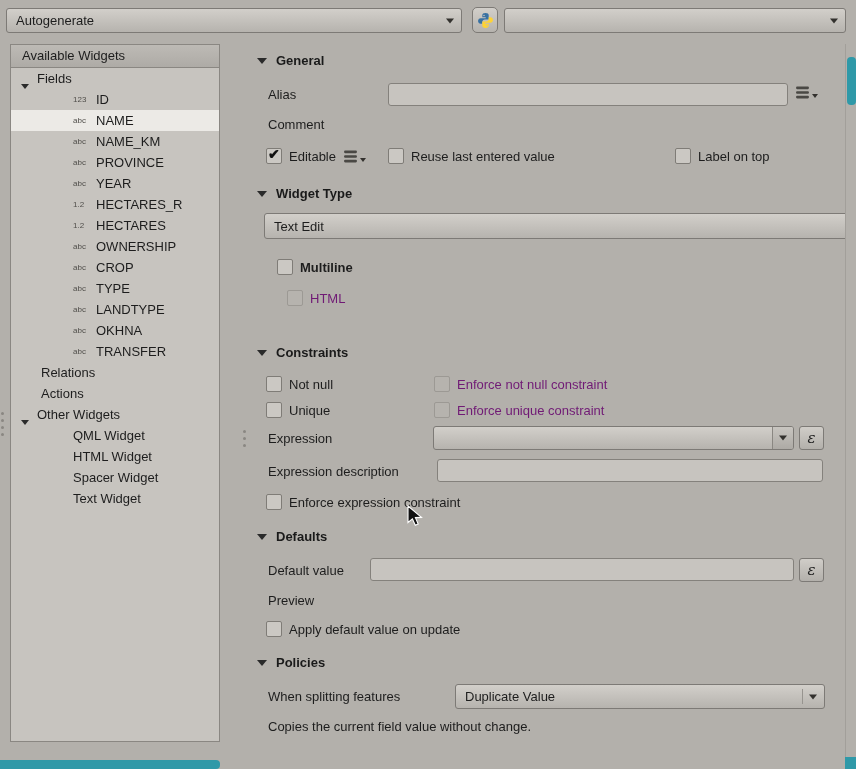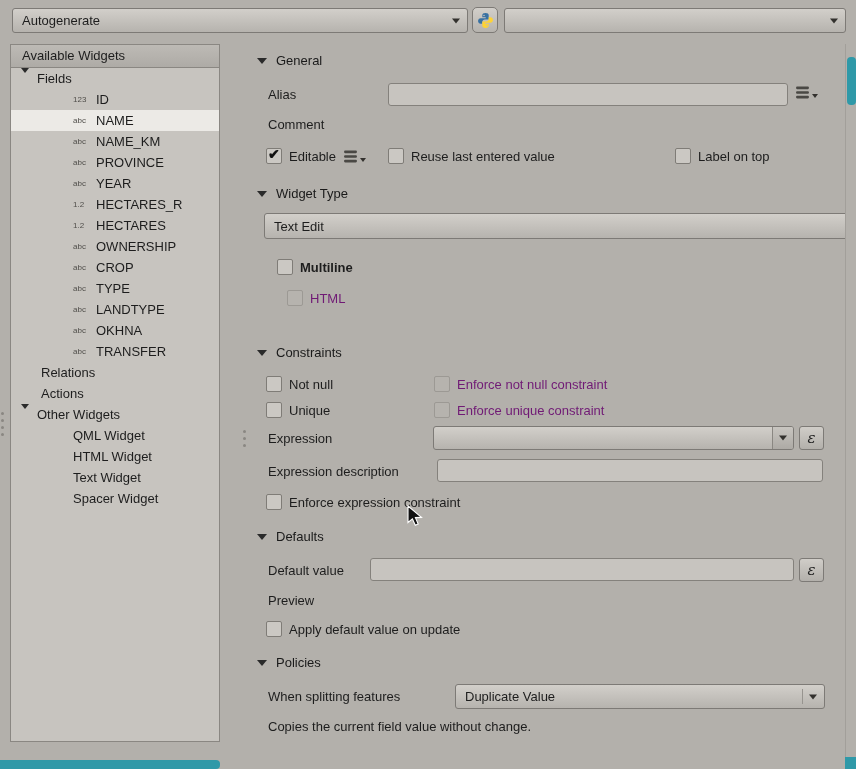--- a/index.html
+++ b/index.html
@@ -21,32 +21,32 @@
   .cluster{position:absolute;display:flex;align-items:center;gap:7px;height:18px}
   .cluster .lbl{white-space:nowrap}
   .cb{width:16px;height:16px;background:#cbc8c3;border:1px solid #7f7c77;border-radius:2px;position:relative;flex:0 0 auto}
   .cb .ck{position:absolute;left:1px;top:-3px;font-size:14px;color:#111;font-weight:bold}
   .disabled .cb{background:#b6b3ae;border-color:#9c9994}
   .disabled .lbl{color:#701a75}
   .boldlbl{font-weight:bold}
 
   .sec{position:absolute;display:flex;align-items:center;gap:9px}
   .sec .tri{width:0;height:0;border-left:5px solid transparent;border-right:5px solid transparent;border-top:6px solid #2a2a2a}
-  .sec .t{font-weight:normal;color:#1a1a1a}
+  .sec .t{font-weight:bold;color:#1a1a1a}
 
   .flabel{position:absolute;white-space:nowrap}
   .note{position:absolute;white-space:nowrap}
 
   
   .pybtn{position:absolute;left:472px;top:7px;width:26px;height:26px;border:1px solid #7d7a76;border-radius:5px;background:linear-gradient(#d2cfca,#b6b3ae);display:flex;align-items:center;justify-content:center;cursor:default}
 
   
   .sidebar{position:absolute;left:10px;top:44px;width:210px;height:698px;background:#c7c4bf;border:1px solid #8a8782;overflow:hidden}
   .sidebar-header{height:23px;background:linear-gradient(#bdbab5,#aeaba6);border-bottom:1px solid #8a8782;line-height:22px;padding-left:11px;color:#1d1d1d}
-  .trow{height:21px;line-height:21px;display:flex;align-items:flex-start;white-space:nowrap;cursor:default}
+  .trow{height:21px;line-height:21px;display:flex;align-items:flex-end;white-space:nowrap;cursor:default}
   .trow.sel{background:#eceae6}
   .texp{width:0;height:0;border-left:4px solid transparent;border-right:4px solid transparent;border-top:5px solid #2b2b2b;margin:0 8px 0 0;flex:0 0 auto}
   .pad-group{padding-left:10px}
   .pad-field{padding-left:62px}
   .pad-mid{padding-left:30px}
   .ticon{font-size:8px;color:#504e4a;width:23px;flex:0 0 auto}
 
   
   .ddbtn{position:absolute;display:flex;align-items:flex-start;gap:2px;cursor:default}
   .dd-arrow{width:0;height:0;border-left:3px solid transparent;border-right:3px solid transparent;border-top:4px solid #33312e;margin-top:9px}
@@ -60,21 +60,21 @@
   .splitdots{position:absolute;display:flex;flex-direction:column;gap:4px}
   .splitdots i{width:3px;height:3px;border-radius:50%;background:#8a8782}
 
   .cursor{position:absolute;left:407px;top:505px;pointer-events:none}
 </style>
 </head>
 <body>
 
 <div>
 
-  <div class="combo" style="left:12px;top:8px;width:456px;height:25px">
+  <div class="combo" style="left:6px;top:8px;width:456px;height:25px">
     <span class="combo-text">Autogenerate</span>
     <span class="combo-arrow"></span>
   </div>
 
   <button class="pybtn">
     <svg width="17" height="17" viewBox="0 0 16 16">
       <path fill="#3871a2" d="M8 1C6 1 5 1.8 5 3v2h3.2v.9H3.5C2 5.9 1 7 1 8.5S2 11 3.5 11H5V9.4C5 8 6 7 7.5 7H11V3c0-1.2-1-2-3-2zM6.6 2.5a.7.7 0 110 1.4.7.7 0 010-1.4z"></path>
       <path fill="#ffd335" d="M8 15c2 0 3-.8 3-2v-2H7.8v-.9h4.7C14 10.1 15 9 15 7.5S14 5 12.5 5H11v1.6C11 8 10 9 8.5 9H5v4c0 1.2 1 2 3 2zm1.4-1.5a.7.7 0 110-1.4.7.7 0 010 1.4z"></path>
     </svg>
   </button>
@@ -152,24 +152,24 @@
           <span class="texp"></span>
           <span>Other Widgets</span>
         </div>
       <div class="trow pad-field">
           <span>QML Widget</span>
         </div>
       <div class="trow pad-field">
           <span>HTML Widget</span>
         </div>
       <div class="trow pad-field">
+          <span>Spacer Widget</span>
+        </div>
+      <div class="trow pad-field">
           <span>Text Widget</span>
-        </div>
-      <div class="trow pad-field">
-          <span>Spacer Widget</span>
         </div>
     </div>
   </div>
 
   <div class="sec" style="left:257px;top:53px">
     <span class="tri"></span>
     <span class="t">General</span>
   </div>
 
   <span class="flabel" style="left:268px;top:87px">Alias</span>

